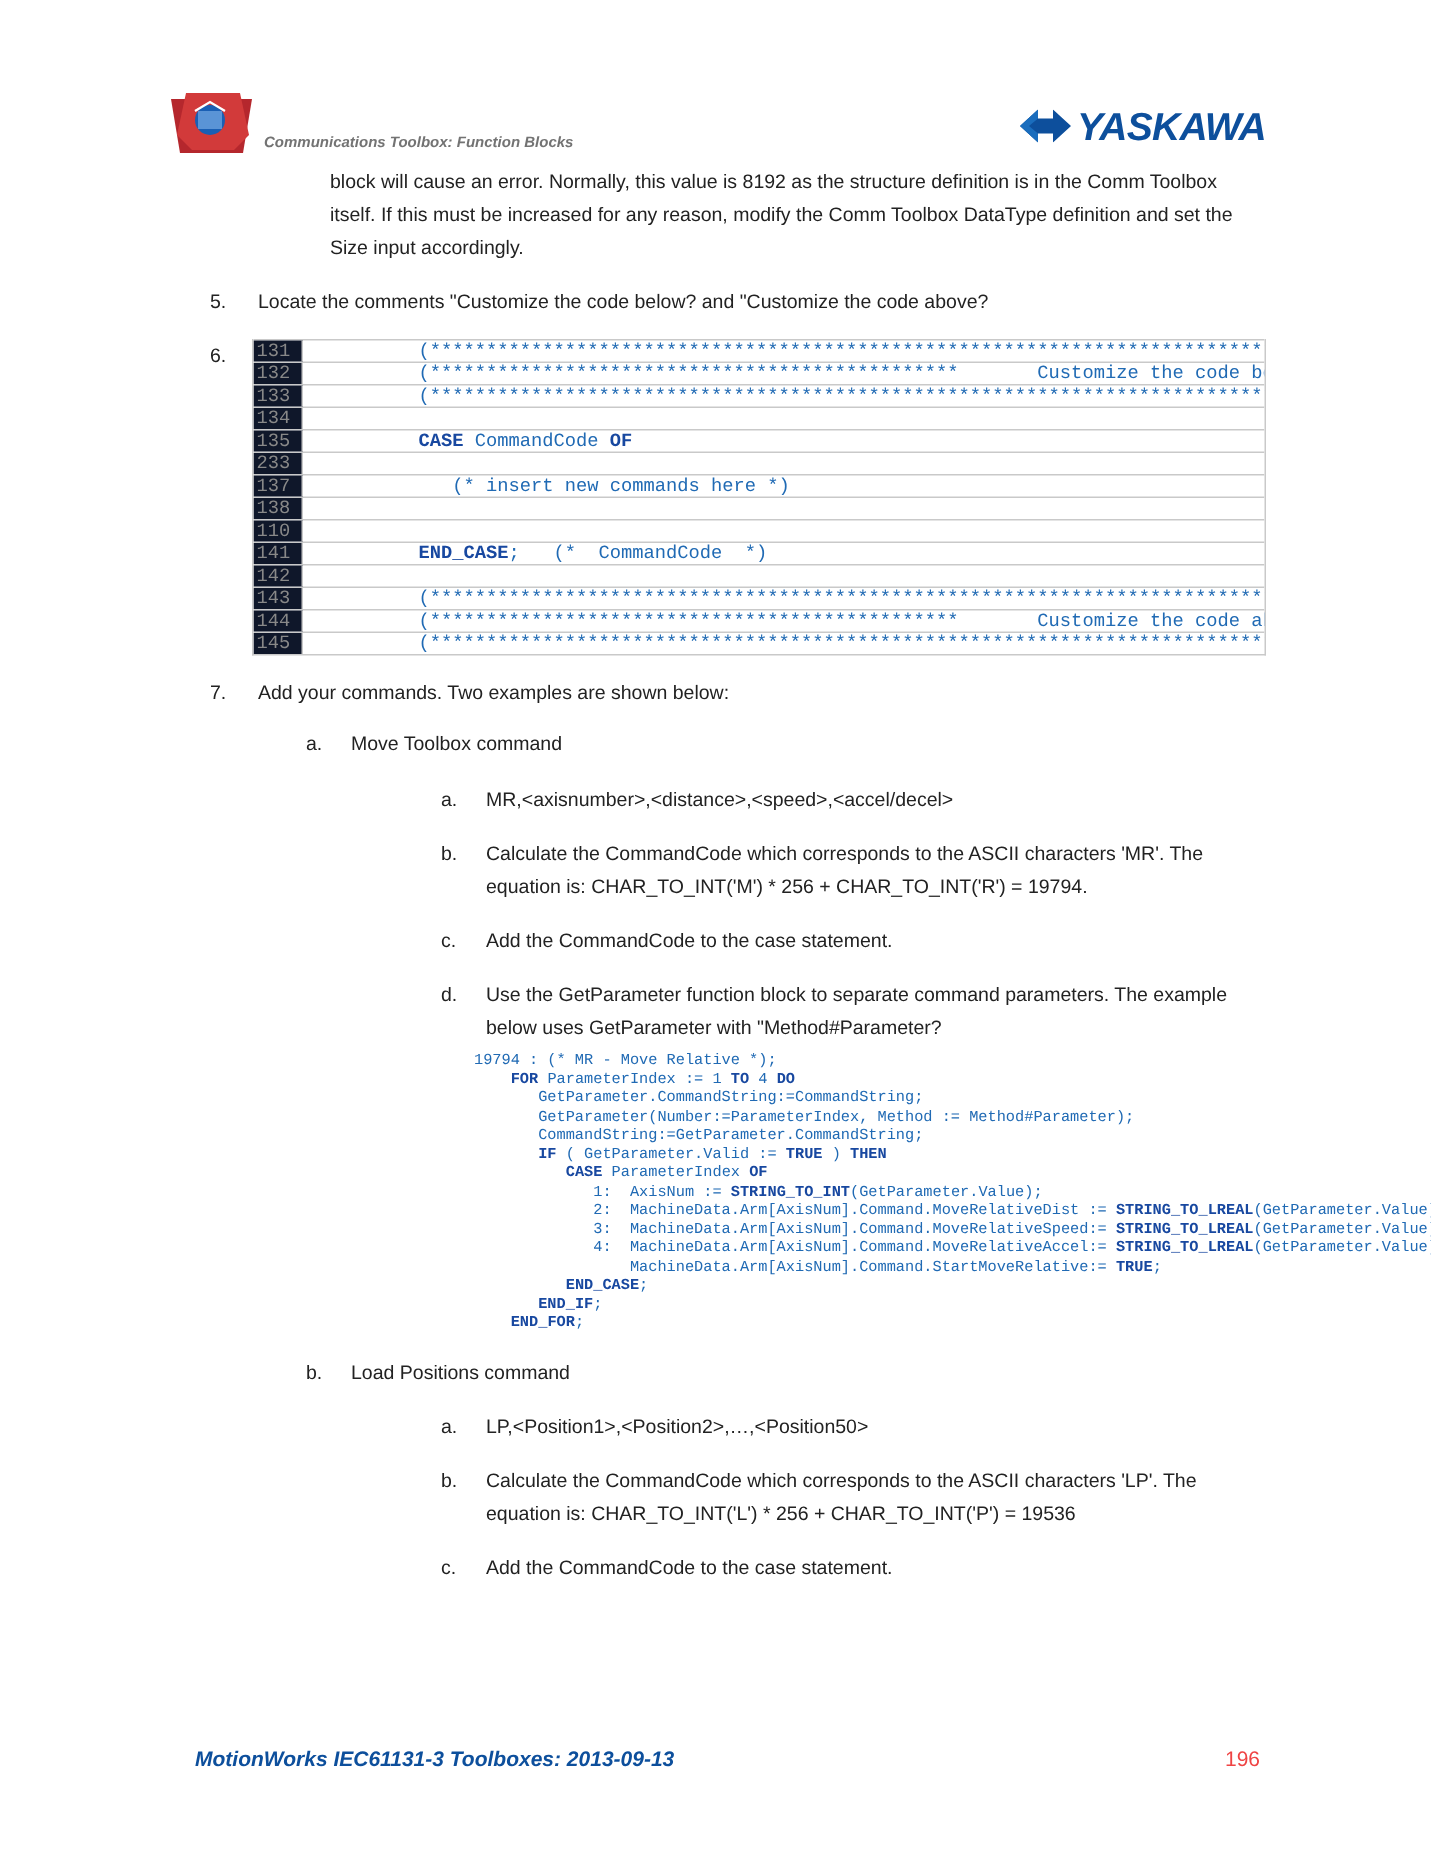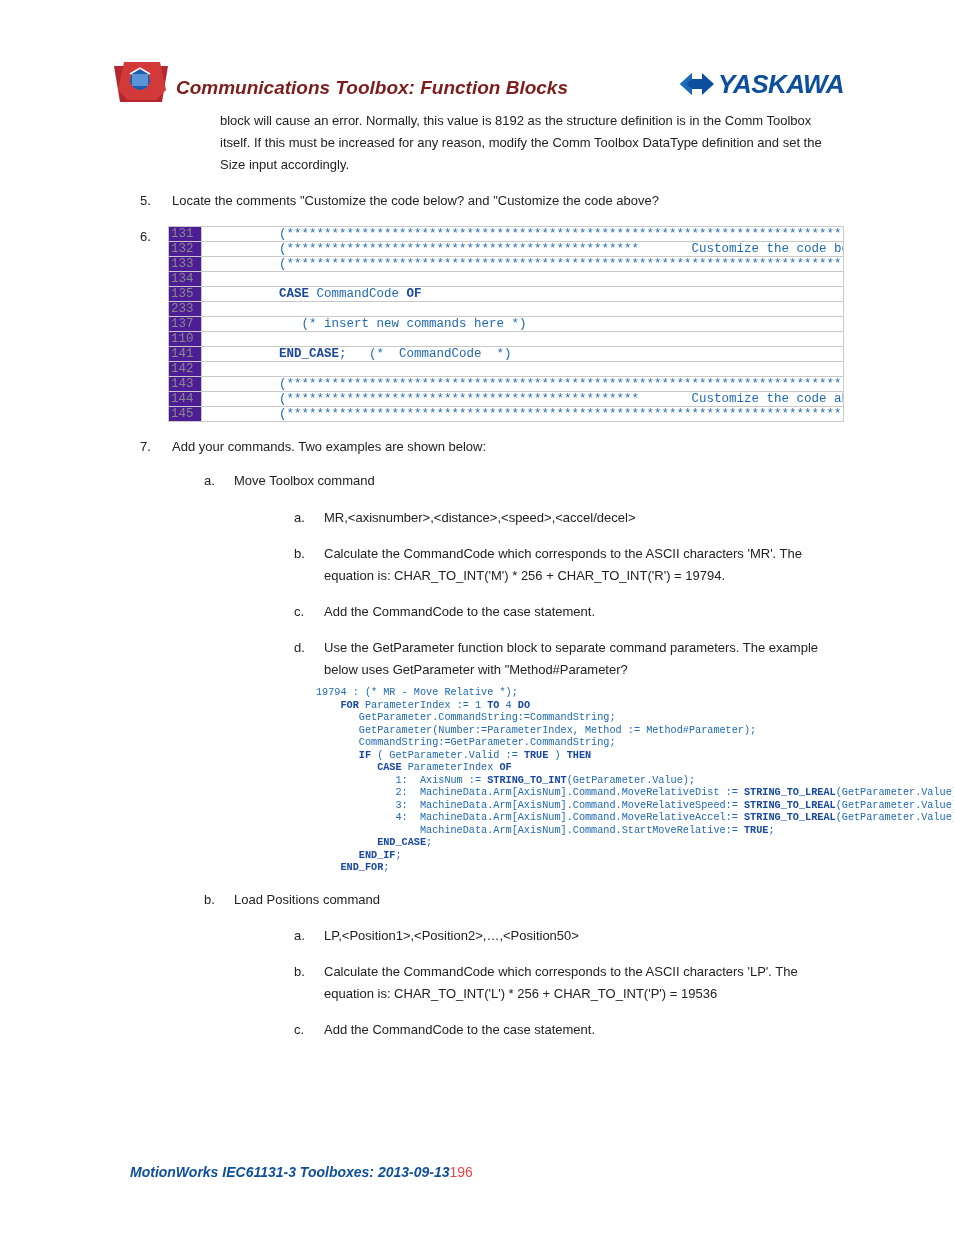--- a/index.html
+++ b/index.html
@@ -28,24 +28,24 @@
     align-items: flex-end;
   }
   .badge-icon {
     width: 62px;
     height: 46px;
     position: relative;
     margin-right: 4px;
   }
   .badge-icon svg { width: 100%; height: 100%; }
   .title {
-    color: #7f1d1d;
+    color: #737373;
     font-style: italic;
     font-weight: bold;
-    font-size: 19px;
+    font-size: 10px;
     padding-bottom: 2px;
   }
   .yaskawa-logo {
     color: #0d4f9c;
     font-weight: 800;
     font-size: 26px;
     letter-spacing: -0.5px;
     display: flex;
     align-items: center;
     font-family: Arial, sans-serif;
@@ -103,21 +103,21 @@
   }
   .code-row {
     display: flex;
     white-space: pre;
     border-top: 1px solid #c9c9c9;
   }
   .code-row .ln {
     width: 30px;
     color: #888;
     border-right: 1px solid #c9c9c9;
-    background: #4c1d95;
+    background: #0f172a;
     padding-left: 2px;
     flex-shrink: 0;
   }
   .code-row .txt {
     padding-left: 2px;
     flex: 1;
     overflow: hidden;
   }
   .code-block2 {
     font-family: "Courier New", monospace;
@@ -125,23 +125,23 @@
     line-height: 12.5px;
     color: #206ab4;
     white-space: pre;
     margin: 6px 0 6px -8px;
   }
   .kw { color: #1848a0; font-weight: bold; }
   .footer {
     position: absolute;
     bottom: 50px;
     left: 130px;
-    right: 104px;
-    display: flex;
-    justify-content: flex-start;
+    right: 114px;
+    display: flex;
+    justify-content: space-between;
     font-size: 14px;
   }
   .footer .ft {
     color: #0d4f9c;
     font-style: italic;
     font-weight: bold;
   }
   .footer .pg { color: #ef4444; }
 </style>
 </head>
@@ -180,20 +180,21 @@
     <li>
       <span class="num">6.</span>
       <div class="code-block" id="code1">
           <div class="code-row"><div class="ln">131</div><div class="txt">          (**************************************************************************************</div></div>
           <div class="code-row"><div class="ln">132</div><div class="txt">          (***********************************************       Customize the code below</div></div>
           <div class="code-row"><div class="ln">133</div><div class="txt">          (**************************************************************************************</div></div>
           <div class="code-row"><div class="ln">134</div><div class="txt"></div></div>
           <div class="code-row"><div class="ln">135</div><div class="txt">          <span class="kw">CASE</span> CommandCode <span class="kw">OF</span></div></div>
           <div class="code-row"><div class="ln">233</div><div class="txt"></div></div>
           <div class="code-row"><div class="ln">137</div><div class="txt">             (* insert new commands here *)</div></div>
+          <div class="code-row"><div class="ln">138</div><div class="txt"></div></div>
           <div class="code-row"><div class="ln">110</div></div>
           <div class="code-row"><div class="ln">141</div><div class="txt">          <span class="kw">END_CASE</span>;   (*  CommandCode  *)</div></div>
           <div class="code-row"><div class="ln">142</div><div class="txt"></div></div>
           <div class="code-row"><div class="ln">143</div><div class="txt">          (**************************************************************************************</div></div>
           <div class="code-row"><div class="ln">144</div><div class="txt">          (***********************************************       Customize the code above</div></div>
           <div class="code-row"><div class="ln">145</div><div class="txt">          (**************************************************************************************</div></div>
         </div>
     </li>
     <li>
       <span class="num">7.</span>

